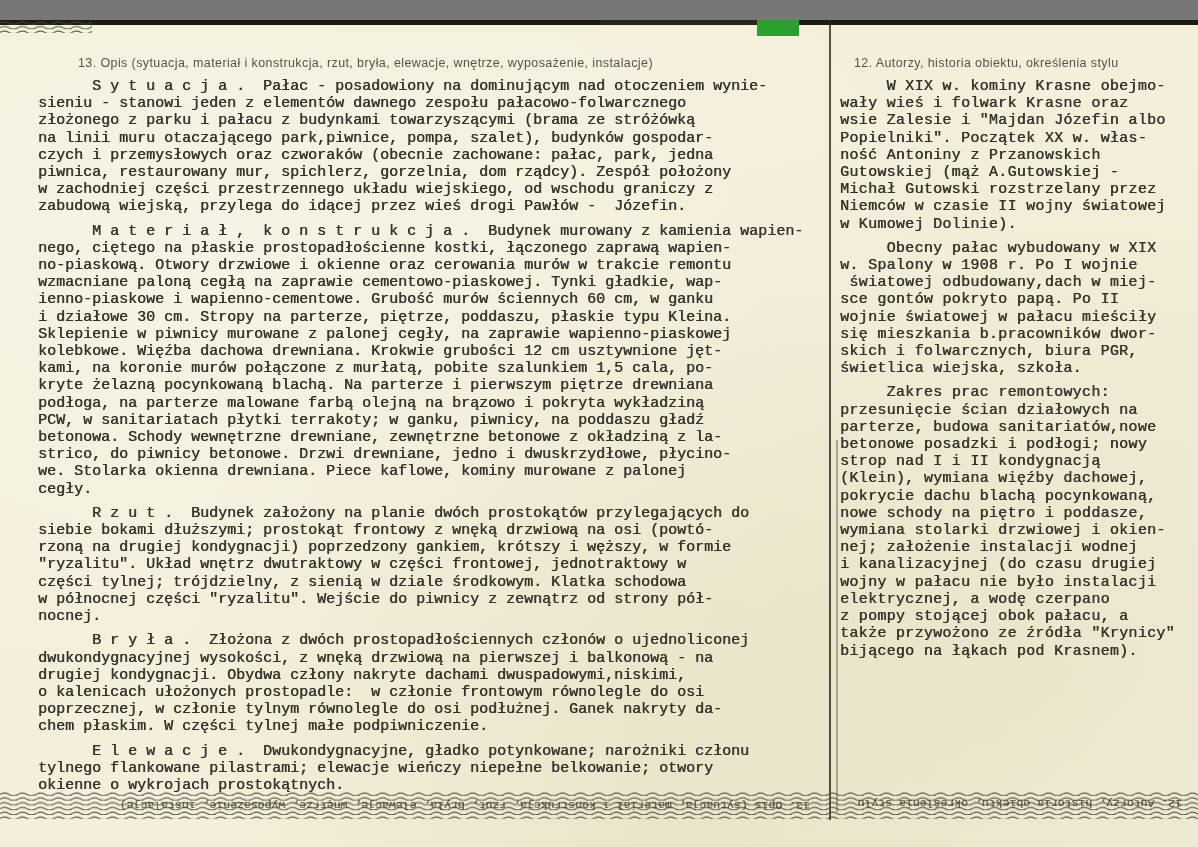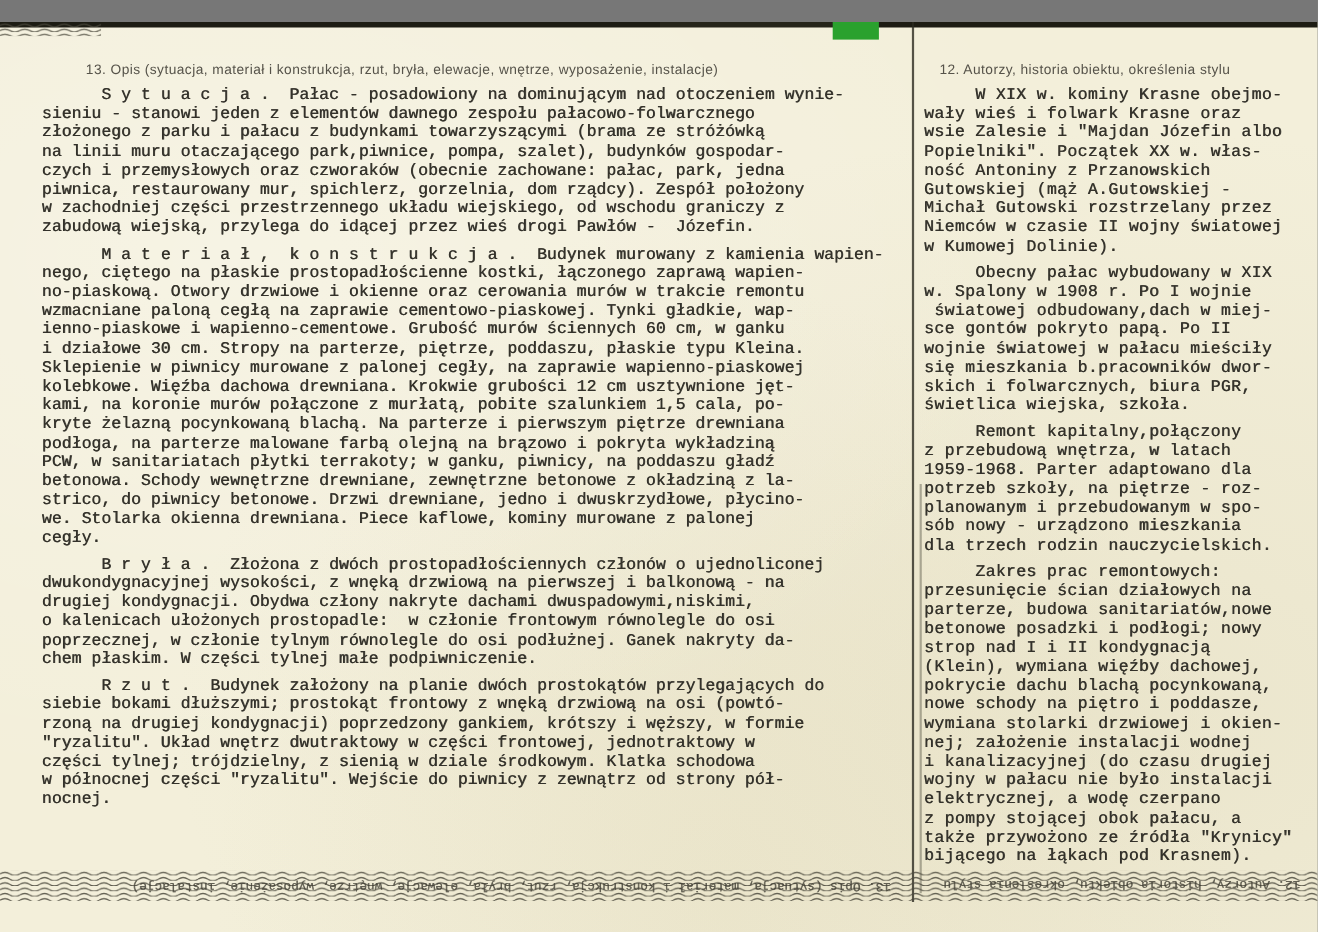--- a/index.html
+++ b/index.html
@@ -89,33 +89,36 @@
 Sklepienie w piwnicy murowane z palonej cegły, na zaprawie wapienno-piaskowej
 kolebkowe. Więźba dachowa drewniana. Krokwie grubości 12 cm usztywnione jęt-
 kami, na koronie murów połączone z murłatą, pobite szalunkiem 1,5 cala, po-
 kryte żelazną pocynkowaną blachą. Na parterze i pierwszym piętrze drewniana
 podłoga, na parterze malowane farbą olejną na brązowo i pokryta wykładziną
 PCW, w sanitariatach płytki terrakoty; w ganku, piwnicy, na poddaszu gładź
 betonowa. Schody wewnętrzne drewniane, zewnętrzne betonowe z okładziną z la-
 strico, do piwnicy betonowe. Drzwi drewniane, jedno i dwuskrzydłowe, płycino-
 we. Stolarka okienna drewniana. Piece kaflowe, kominy murowane z palonej
 cegły.</div>
-    <div class="para">      B r y ł a .  Złożona z dwóch prostopadłościennych członów o ujednoliconej
-dwukondygnacyjnej wysokości, z wnęką drzwiową na pierwszej i balkonową - na
-drugiej kondygnacji. Obydwa człony nakryte dachami dwuspadowymi,niskimi,
-o kalenicach ułożonych prostopadle:  w członie frontowym równolegle do osi
-poprzecznej, w członie tylnym równolegle do osi podłużnej. Ganek nakryty da-
-chem płaskim. W części tylnej małe podpiwniczenie.</div>
     <div class="para">      R z u t .  Budynek założony na planie dwóch prostokątów przylegających do
 siebie bokami dłuższymi; prostokąt frontowy z wnęką drzwiową na osi (powtó-
 rzoną na drugiej kondygnacji) poprzedzony gankiem, krótszy i węższy, w formie
 "ryzalitu". Układ wnętrz dwutraktowy w części frontowej, jednotraktowy w
 części tylnej; trójdzielny, z sienią w dziale środkowym. Klatka schodowa
 w północnej części "ryzalitu". Wejście do piwnicy z zewnątrz od strony pół-
 nocnej.</div>
+    <div class="para">      B r y ł a .  Złożona z dwóch prostopadłościennych członów o ujednoliconej
+dwukondygnacyjnej wysokości, z wnęką drzwiową na pierwszej i balkonową - na
+drugiej kondygnacji. Obydwa człony nakryte dachami dwuspadowymi,niskimi,
+o kalenicach ułożonych prostopadle:  w członie frontowym równolegle do osi
+poprzecznej, w członie tylnym równolegle do osi podłużnej. Ganek nakryty da-
+chem płaskim. W części tylnej małe podpiwniczenie.</div>
+    <div class="para">      E l e w a c j e .  Dwukondygnacyjne, gładko potynkowane; narożniki członu
+tylnego flankowane pilastrami; elewacje wieńczy niepełne belkowanie; otwory
+okienne o wykrojach prostokątnych.</div>
   </div>
 
   <div class="col col-right">
     <div class="form-header">12. Autorzy, historia obiektu, określenia stylu</div>
     <div class="para">     W XIX w. kominy Krasne obejmo-
 wały wieś i folwark Krasne oraz
 wsie Zalesie i "Majdan Józefin albo
 Popielniki". Początek XX w. włas-
 ność Antoniny z Przanowskich
 Gutowskiej (mąż A.Gutowskiej -
@@ -123,27 +126,20 @@
 Niemców w czasie II wojny światowej
 w Kumowej Dolinie).</div>
     <div class="para">     Obecny pałac wybudowany w XIX
 w. Spalony w 1908 r. Po I wojnie
  światowej odbudowany,dach w miej-
 sce gontów pokryto papą. Po II
 wojnie światowej w pałacu mieściły
 się mieszkania b.pracowników dwor-
 skich i folwarcznych, biura PGR,
 świetlica wiejska, szkoła.</div>
-    <div class="para">     Remont kapitalny,połączony
-z przebudową wnętrza, w latach
-1959-1968. Parter adaptowano dla
-potrzeb szkoły, na piętrze - roz-
-planowanym i przebudowanym w spo-
-sób nowy - urządzono mieszkania
-dla trzech rodzin nauczycielskich.</div>
     <div class="para">     Zakres prac remontowych:
 przesunięcie ścian działowych na
 parterze, budowa sanitariatów,nowe
 betonowe posadzki i podłogi; nowy
 strop nad I i II kondygnacją
 (Klein), wymiana więźby dachowej,
 pokrycie dachu blachą pocynkowaną,
 nowe schody na piętro i poddasze,
 wymiana stolarki drzwiowej i okien-
 nej; założenie instalacji wodnej

